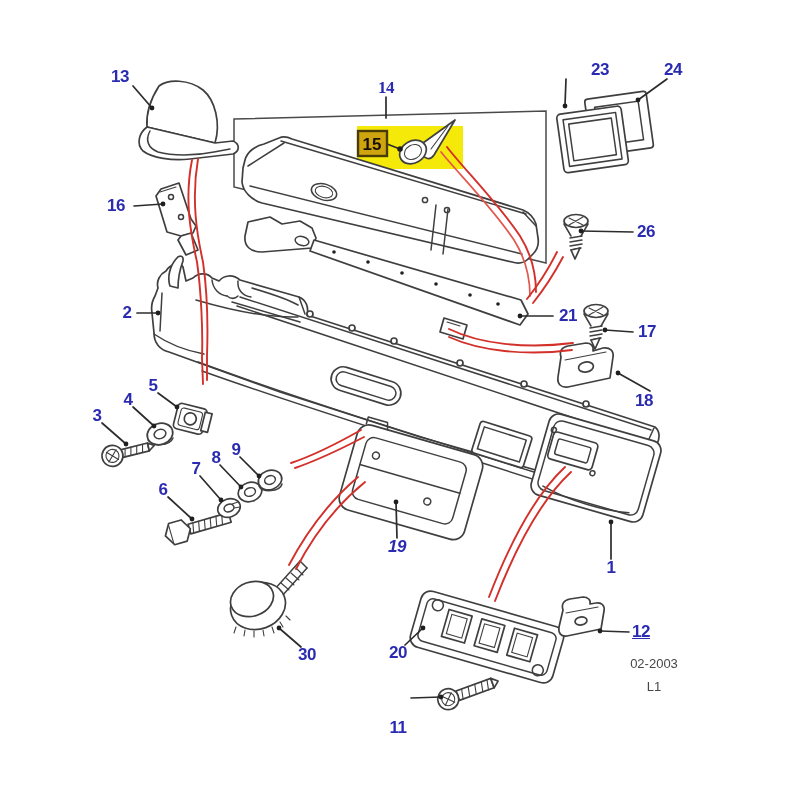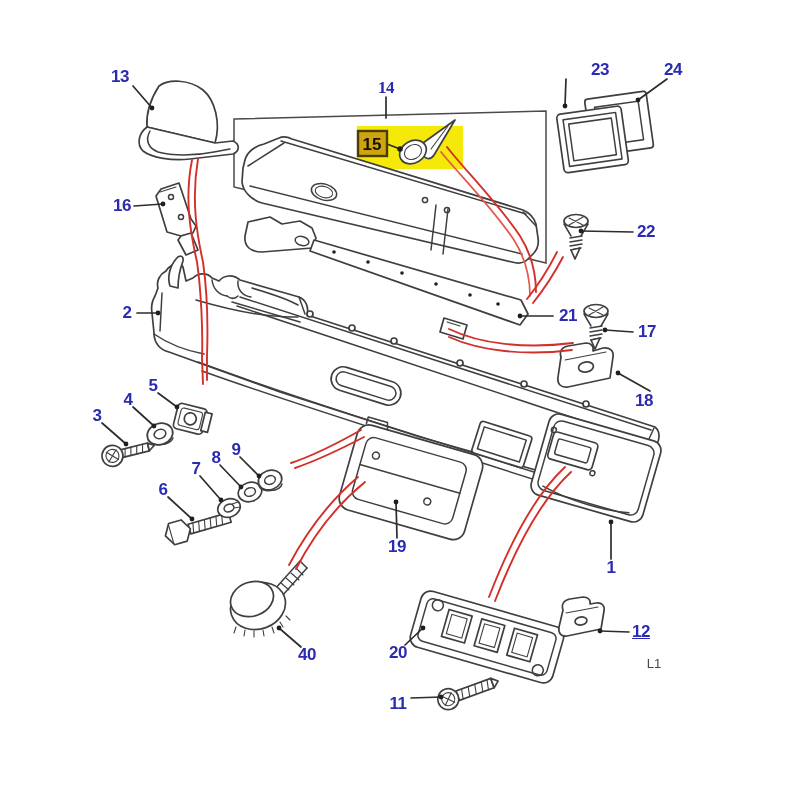--- a/index.html
+++ b/index.html
@@ -324,31 +324,32 @@
       <div class="plabel" style="left: 611px; top: 568px;">1</div>
       <div class="plabel" style="left: 127px; top: 313px;">2</div>
       <div class="plabel" style="left: 97px; top: 416px;">3</div>
       <div class="plabel" style="left: 128px; top: 400px;">4</div>
       <div class="plabel" style="left: 153px; top: 386px;">5</div>
       <div class="plabel" style="left: 163px; top: 490px;">6</div>
       <div class="plabel" style="left: 196px; top: 469px;">7</div>
       <div class="plabel" style="left: 216px; top: 458px;">8</div>
       <div class="plabel" style="left: 236px; top: 450px;">9</div>
       <div class="plabel" style="left: 398px; top: 653px;">20</div>
-      <div class="plabel" style="left: 398px; top: 704px; text-align: center;">11</div>
+      <div class="plabel" style="left: 398px; top: 728px; text-align: center;">11</div>
       <div class="plabel" style="left: 641px; top: 632px; text-decoration: underline;">12</div>
       <div class="plabel" style="left: 120px; top: 77px; text-align: right;">13</div>
       <div class="plabel" style="left: 386px; top: 88px; font-family: Liberation Serif, serif;">14</div>
-      <div class="plabel" style="left: 122px; top: 206px;">16</div>
+      <div class="plabel" style="left: 116px; top: 206px;">16</div>
       <div class="plabel" style="left: 647px; top: 332px;">17</div>
       <div class="plabel" style="left: 644px; top: 401px;">18</div>
-      <div class="plabel" style="left: 397px; top: 547px;">19</div>
-      <div class="plabel" style="left: 307px; top: 655px;">40</div>
+      <div class="plabel" style="left: 397px; top: 547px; font-style: italic;">19</div>
+      <div class="plabel" style="left: 307px; top: 655px;">30</div>
       <div class="plabel" style="left: 568px; top: 316px; text-align: center;">21</div>
-      <div class="plabel" style="left: 646px; top: 232px;">22</div>
+      <div class="plabel" style="left: 646px; top: 232px;">26</div>
       <div class="plabel" style="left: 552px; top: 70px; margin-left: 48px;">23</div>
       <div class="plabel" style="left: 673px; top: 70px;">24</div>
     </div>
 
 <div class="codeblock">
+  <div>02-2003</div>
   <div>L1</div>
 </div>
 </div>
 
 </body></html>

